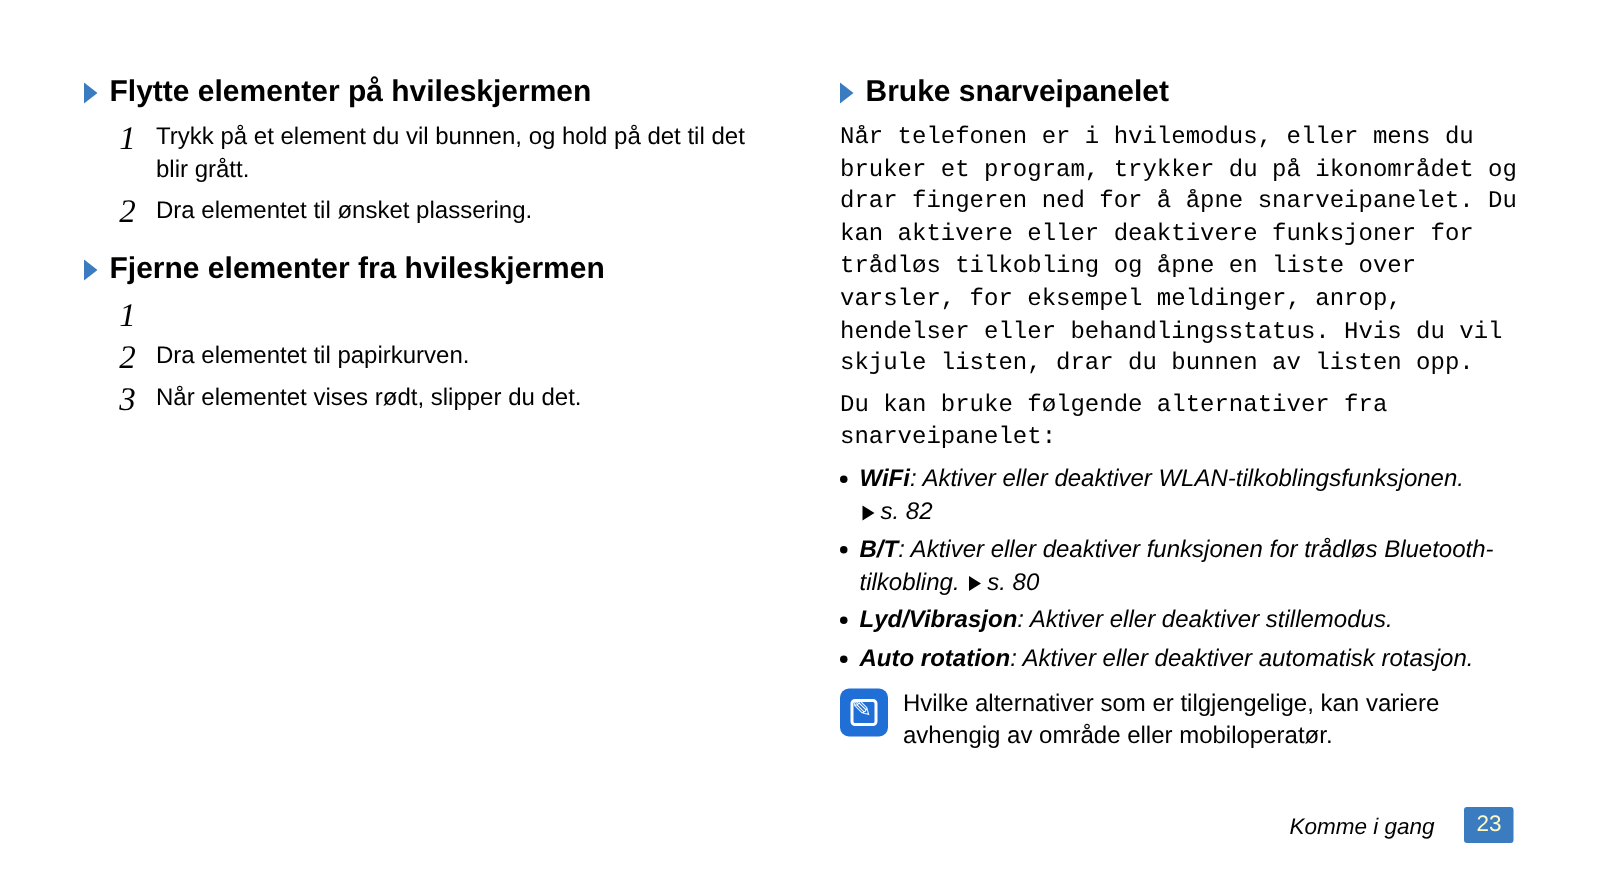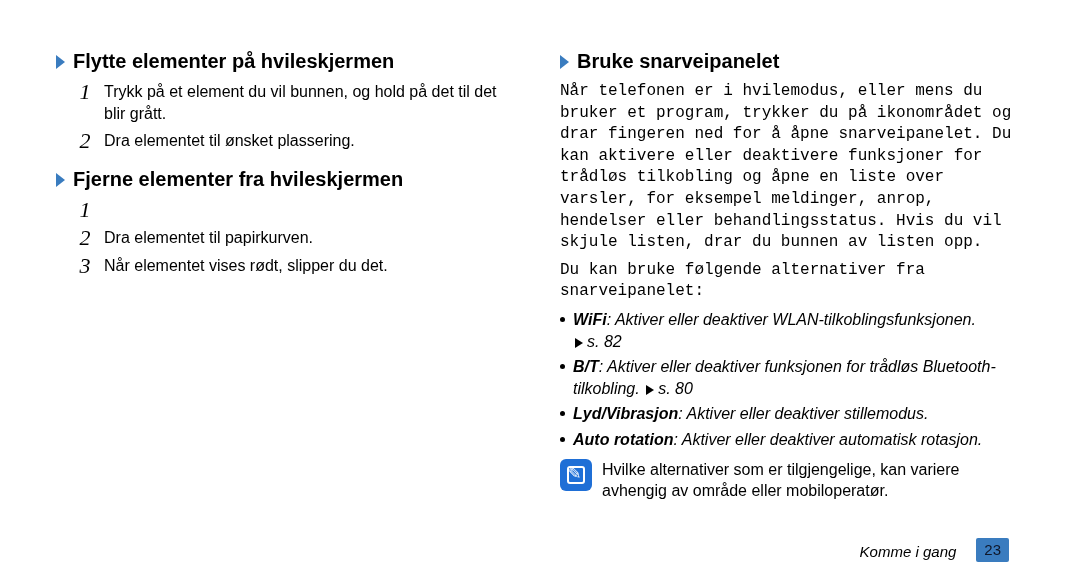--- a/index.html
+++ b/index.html
@@ -115,21 +115,21 @@
     bottom: 24px;
     right: 71px;
     font-size: 15px;
     display: flex;
     align-items: flex-end;
     gap: 20px;
   }
   .footer-label { font-style: italic; }
   .page-num {
     background: #3a7cbf;
-    color: #0f172a;
+    color: #fef9c3;
     font-style: normal;
     font-weight: 400;
     padding: 2px 8px;
     border-radius: 2px;
     font-size: 15px;
   }
   .arrow {
     display: inline-block;
     width: 0; height: 0;
     border-top: 5px solid transparent;

